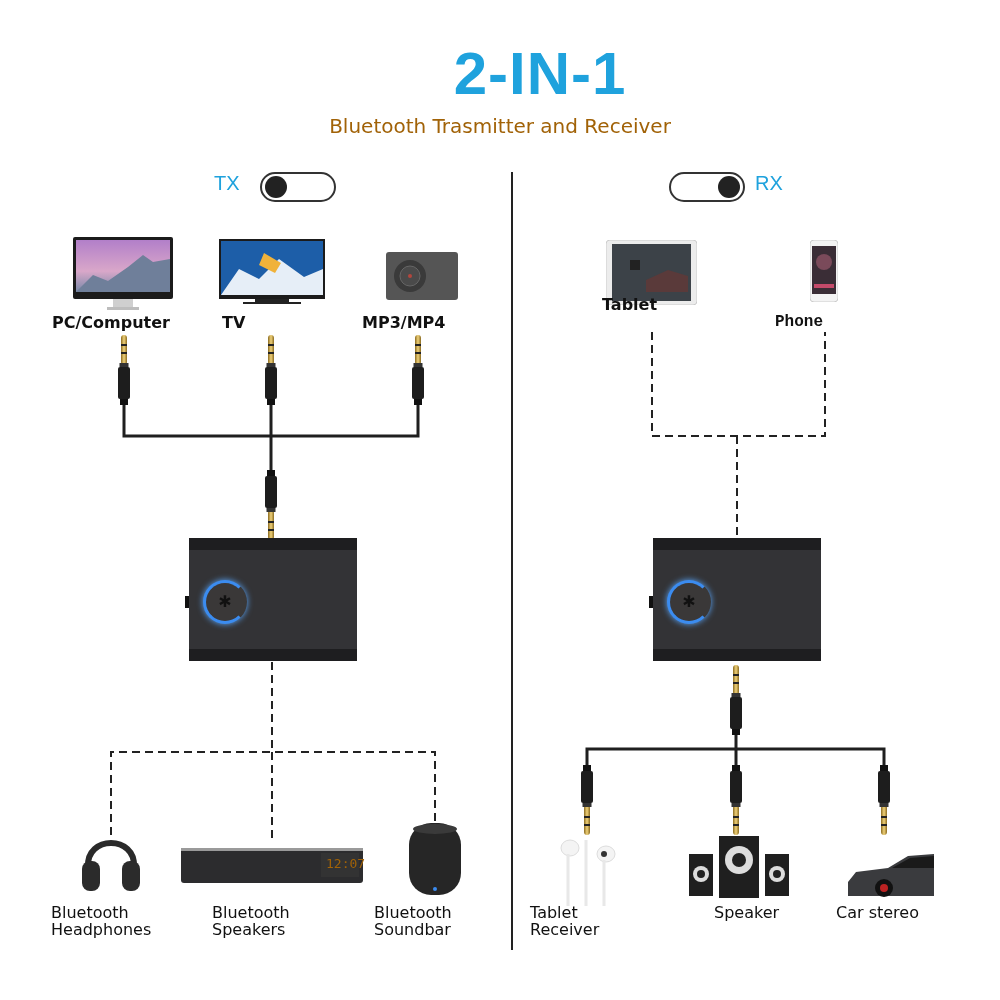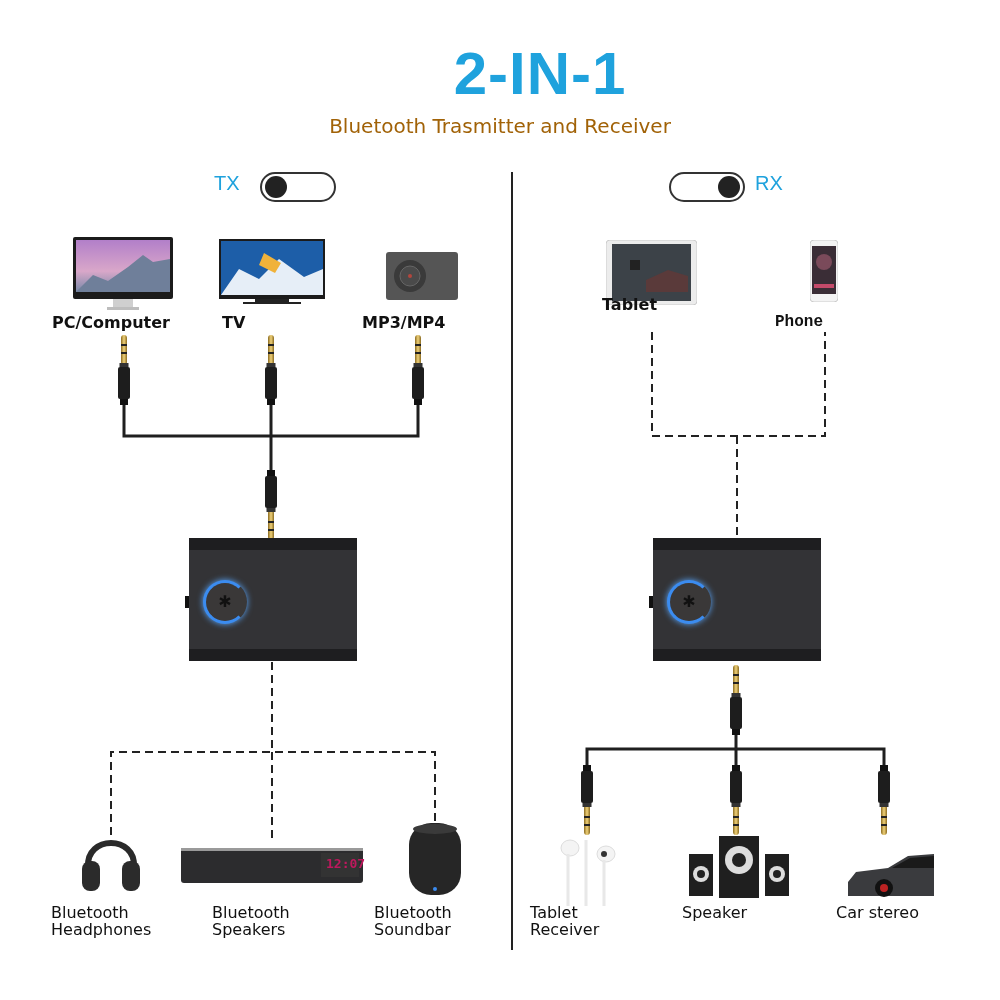--- a/index.html
+++ b/index.html
@@ -148,21 +148,21 @@
 <svg class="dev" style="left:80px;top:823px;" width="62" height="72">
   <path d="M8 44 C6 12 56 12 54 44" stroke="#2a2a2a" stroke-width="6" fill="none"></path>
   <rect x="2" y="38" width="18" height="30" rx="8" fill="#2b2b2b"></rect>
   <rect x="42" y="38" width="18" height="30" rx="8" fill="#2b2b2b"></rect>
 </svg>
 <svg class="dev" style="left:181px;top:848px;" width="182" height="35">
   <rect x="0" y="0" width="182" height="35" rx="3" fill="#2c2c2e"></rect>
   <rect x="0" y="0" width="182" height="3" fill="#9a9a9a"></rect>
   <rect x="140" y="5" width="38" height="24" fill="#333"></rect>
 </svg>
-<div class="abs" style="left:326px;top:856px;width:36px;font-family:'DejaVu Sans Mono',monospace;font-size:13px;color:#be185d;text-align:center;font-weight:bold;">12:07</div>
+<div class="abs" style="left:326px;top:856px;width:36px;font-family:'DejaVu Sans Mono',monospace;font-size:13px;color:#a16207;text-align:center;">12:07</div>
 <svg class="dev" style="left:409px;top:823px;" width="52" height="72">
   <rect x="0" y="0" width="52" height="72" rx="22" fill="#262626"></rect>
   <ellipse cx="26" cy="6" rx="22" ry="5" fill="#3a3a3a"></ellipse>
   <circle cx="26" cy="66" r="2" fill="#3b8cf0"></circle>
 </svg>
 
 <div class="abs label" style="left:51px;width:120px;top:904px;">
   <div>Bluetooth</div>
   <div>Headphones</div>
 </div>
@@ -221,18 +221,18 @@
   <path d="M0 30 L8 20 L40 16 L60 4 L86 2 V44 L0 44Z" fill="#3a3b3e"></path>
   <path d="M44 16 L62 6 L86 4 V16Z" fill="#1a1a1a"></path>
   <circle cx="36" cy="36" r="9" fill="#111"></circle>
     <circle cx="36" cy="36" r="4" fill="#b22"></circle>
 </svg>
 
 <div class="abs label" style="left:530px;width:120px;top:904px;">
   <div>Tablet</div>
   <div>Receiver</div>
 </div>
-<div class="abs label" style="left:682px;width:120px;top:904px;">
+<div class="abs label" style="left:714px;width:120px;top:904px;">
   <div>Speaker</div>
 </div>
 <div class="abs label" style="left:836px;width:120px;top:904px;">
   <div>Car stereo</div>
 </div>
 
 </body></html>

